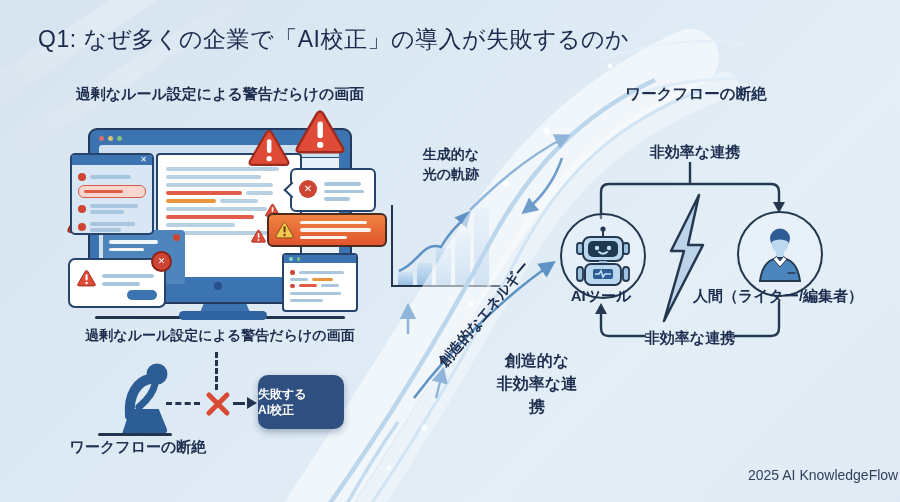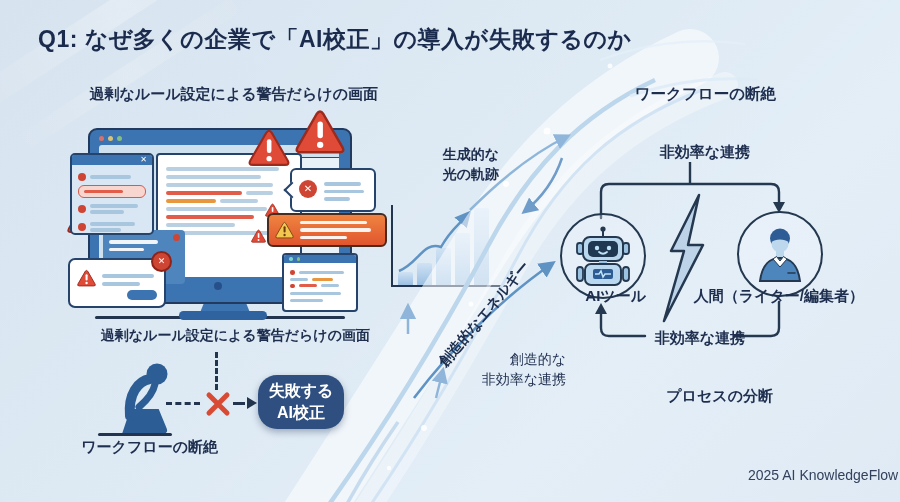--- a/index.html
+++ b/index.html
@@ -1,42 +1,42 @@
 <!DOCTYPE html>
 <html><head>
 <meta charset="utf-8">
 <style>
   html,body{margin:0;padding:0}
   body{font-family:"Liberation Sans","DejaVu Sans",sans-serif;color:#1e2e4e}
   #canvas{position:relative;width:900px;height:502px;overflow:hidden;
     background:linear-gradient(135deg,#d7e3ef 0%,#dde9f3 40%,#e3eef7 70%,#dfeaf4 100%)}
   .abs{position:absolute}
-  .ctr{text-align:right}
+  .ctr{text-align:center}
   .streak{background:linear-gradient(90deg,rgba(255,255,255,0),rgba(255,255,255,.55),rgba(255,255,255,0));border-radius:20px;transform:rotate(-33deg)}
   
   .ln{display:block;height:4px;border-radius:2px;background:#b9cfe2;margin:4px 0}
   .soft{background:#a8c6de}.red{background:#e25c4a}.orange{background:#e8973f}.wht{background:rgba(255,255,255,.92)}
   .w30{width:30%}.w40{width:40%}.w45{width:45%}.w55{width:55%}.w60{width:60%}.w70{width:70%}.w75{width:75%}.w80{width:80%}.w85{width:85%}.w90{width:90%}
   .rowln{display:flex;gap:4px;align-items:center;margin:4px 0}
   .rowln .ln{margin:0}
   .dot{width:8px;height:8px;border-radius:50%;background:#cf4534;flex:0 0 auto}
   
   #monitor-frame{background:#3c74b1;border:2.5px solid #223a5e;border-radius:9px}
   #monitor-screen{background:#cfe0ee;border-radius:3px;overflow:hidden}
   .win{background:#fff;border:2px solid #26436b;border-radius:4px}
   .titlebar{height:10px;background:#3c74b1;display:flex;align-items:center;gap:4px;padding:0 5px;border-radius:2px 2px 0 0}
   .tdot{width:5px;height:5px;border-radius:50%}
   .pill-btn{background:#3c74b1;border-radius:6px}
-  .fail-box{background:#2e4f80;border-radius:19px;box-shadow:0 3px 7px rgba(25,45,85,.35);
-    color:#fff;display:flex;flex-direction:column;align-items:center;justify-content:center;font-weight:bold;font-size:16px;line-height:1.35}
+  .fail-box{background:#2e4f80;border-radius:10px;box-shadow:0 3px 7px rgba(25,45,85,.35);
+    color:#fff;display:flex;flex-direction:column;align-items:flex-start;justify-content:center;font-weight:bold;font-size:12px;line-height:1.35}
   .dash-v{border-left:3px dashed #22344e}
   .dash-h{border-top:3px dashed #22344e}
   .circle-node{border:2.5px solid #24384f;border-radius:50%;background:rgba(240,247,252,.35);display:flex;align-items:center;justify-content:center}
   .lbl{font-weight:bold;font-size:15px;color:#1e2e4e}
-  #page-title{font-size:23px;font-weight:bold;color:#1b2b4d;letter-spacing:.5px}
+  #page-title{font-size:23px;font-weight:normal;color:#1b2b4d;letter-spacing:.5px}
   #footer-credit{font-size:14px;color:#33415c}
   .bars{display:flex;align-items:flex-end;gap:4px}
   .bar{width:15px;background:linear-gradient(180deg,#cfe2f4,#97bde1);border-radius:2px 2px 0 0;opacity:.95}
 </style>
 </head>
 <body>
 
 <div id="canvas">
 
   <svg width="0" height="0" style="position:absolute">
@@ -283,21 +283,21 @@
     </svg>
   </div>
 
   <div class="abs ctr" style="left:403px;top:144px;width:96px;font-size:14px;font-weight:bold;line-height:1.45;z-index:4">
     <div>生成的な</div>
     <div>光の軌跡</div>
   </div>
 
   <div class="abs" style="left:449px;top:352px;font-size:14.5px;font-weight:bold;transform:rotate(-50deg);transform-origin:0 100%;white-space:nowrap;z-index:4">創造的なエネルギー</div>
 
-  <div class="abs ctr" style="left:476px;top:349px;width:90px;font-size:14px;font-weight:normal;line-height:1.45;z-index:4">
+  <div class="abs ctr" style="left:492px;top:349px;width:90px;font-size:16px;font-weight:bold;line-height:1.45;z-index:4">
     <div>創造的な</div>
     <div>非効率な連携</div>
   </div>
 
   <div class="abs lbl ctr" style="left:616px;top:84px;width:160px;font-size:15.5px;z-index:5">ワークフローの断絶</div>
 
   <div class="abs lbl ctr" style="left:640px;top:143px;width:110px;z-index:5">非効率な連携</div>
 
   <svg class="abs" style="left:593px;top:156px;z-index:4" width="196" height="64" viewBox="0 0 196 64">
     <path d="M97 6 L97 28" fill="none" stroke="#24384f" stroke-width="2.4"></path>
@@ -343,17 +343,16 @@
   </div>
   <div class="abs lbl ctr" style="left:692px;top:287px;width:172px;z-index:5">人間（ライター/編集者）</div>
 
   <svg class="abs" style="left:593px;top:298px;z-index:4" width="196" height="58" viewBox="0 0 196 58">
     <path d="M186 4 L186 30 Q186 38 178 38 L142 38" fill="none" stroke="#24384f" stroke-width="2.4" stroke-linecap="round"></path>
     <path d="M52 38 L16 38 Q8 38 8 30 L8 16" fill="none" stroke="#24384f" stroke-width="2.4" stroke-linecap="round"></path>
     <polygon points="2,16 14,16 8,5" fill="#24384f"></polygon>
   </svg>
   <div class="abs lbl ctr" style="left:635px;top:329px;width:110px;z-index:5">非効率な連携</div>
 
-  <div class="abs lbl ctr" style="left:628px;top:387px;width:145px;z-index:5">プロセスの分断</div>
 
   <div class="abs" id="footer-credit" style="left:748px;top:467px;z-index:5">2025 AI KnowledgeFlow</div>
 
 </div>
 
 </body></html>

